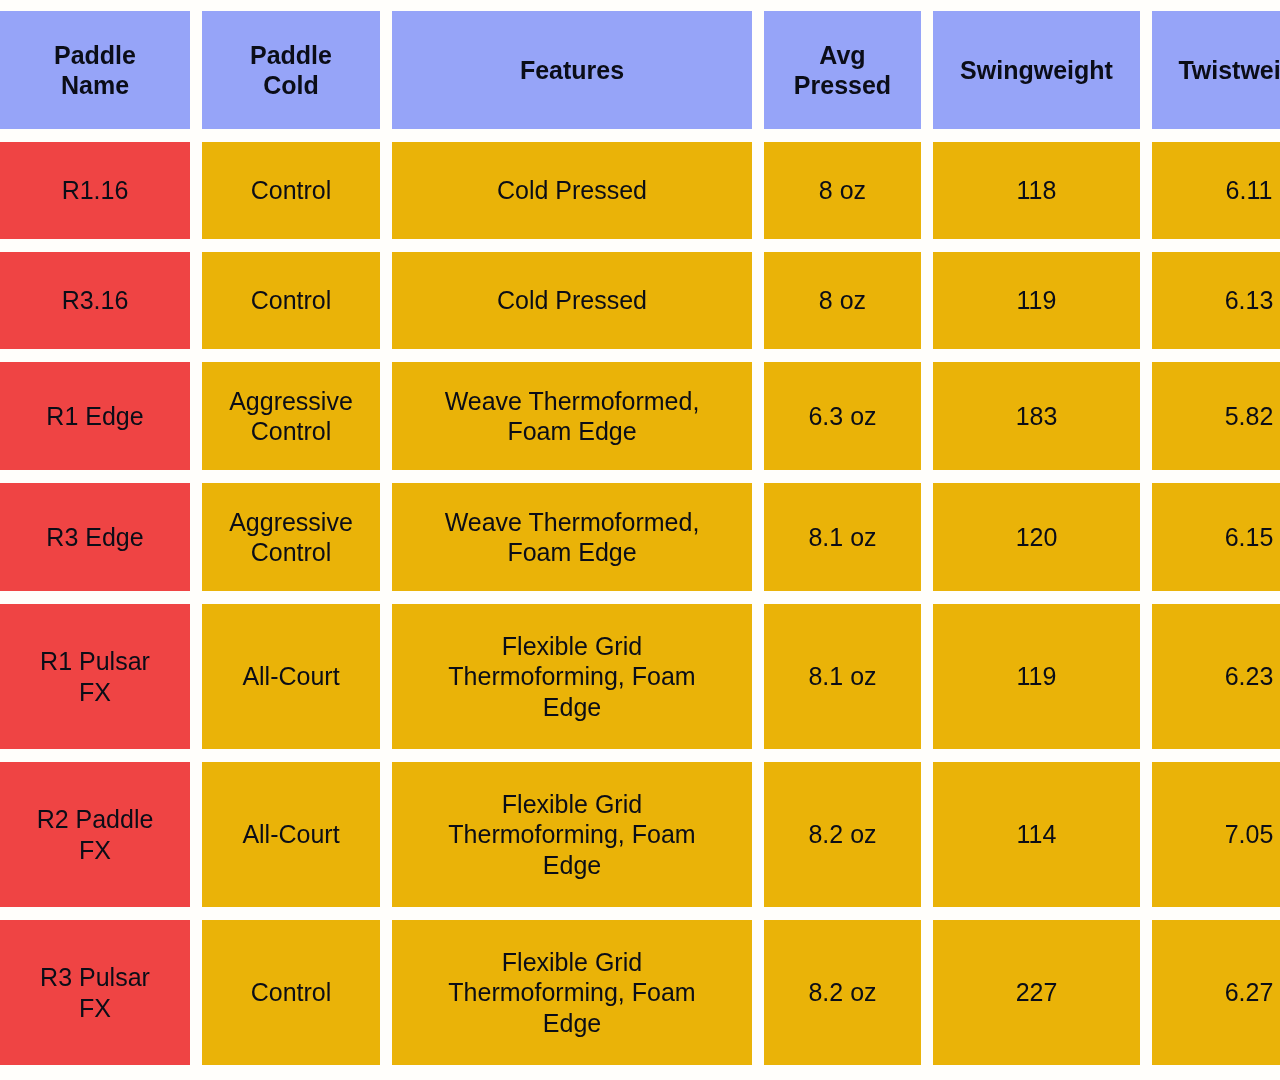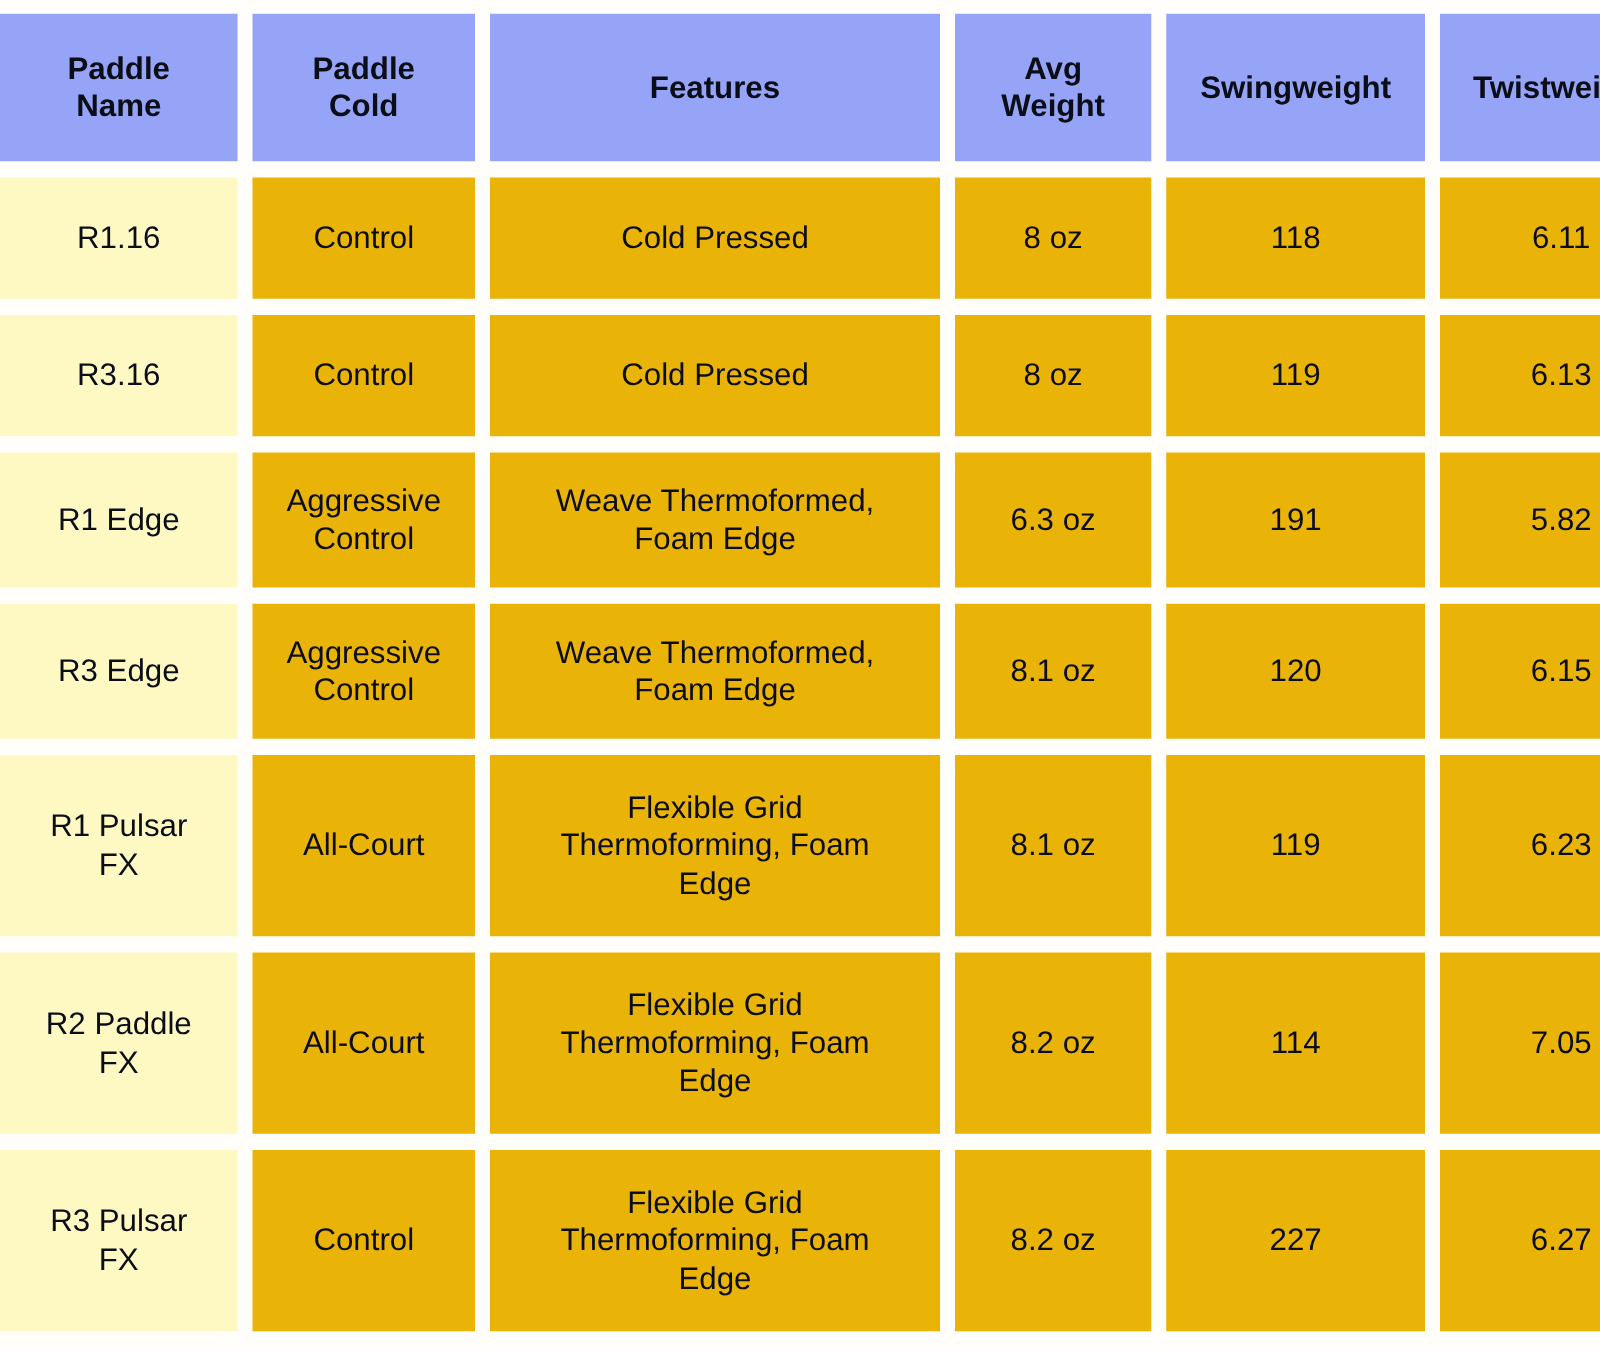--- a/index.html
+++ b/index.html
@@ -56,21 +56,21 @@
     height: 118px;
   }
 
   td {
     background: #eab308;
     font-size: 25px;
     font-weight: normal;
   }
 
   td.first-col {
-    background: #fef9c3;
+    background: #ef4444;
   }
 
   tbody tr.r-short td { height: 97px; }
   tbody tr.r-med   td { height: 108px; }
   tbody tr.r-tall  td { height: 145px; }
 </style>
 </head>
 <body>
 
 <div class="table-wrap">
@@ -81,21 +81,21 @@
         <col class="c-feat">
       <col class="c-wt">
         <col class="c-sw">
         <col class="c-tw">
     </colgroup>
     <thead>
       <tr>
         <th>Paddle Name</th>
         <th>Paddle Cold</th>
         <th>Features</th>
-        <th>Avg Weight</th>
+        <th>Avg Pressed</th>
         <th>Swingweight</th>
         <th>Twistweight</th>
       </tr>
     </thead>
     <tbody>
 
       <tr class="r-short">
         <td class="first-col">R1.16</td>
         <td>Control</td>
         <td>Cold Pressed</td>
@@ -111,21 +111,21 @@
         <td>8 oz</td>
         <td>119</td>
         <td>6.13</td>
       </tr>
 
       <tr class="r-med">
         <td class="first-col">R1 Edge</td>
         <td>Aggressive Control</td>
         <td>Weave Thermoformed, Foam Edge</td>
         <td>6.3 oz</td>
-        <td>191</td>
+        <td>183</td>
         <td>5.82</td>
       </tr>
 
       <tr class="r-med">
         <td class="first-col">R3 Edge</td>
         <td>Aggressive Control</td>
         <td>Weave Thermoformed, Foam Edge</td>
         <td>8.1 oz</td>
         <td>120</td>
         <td>6.15</td>

